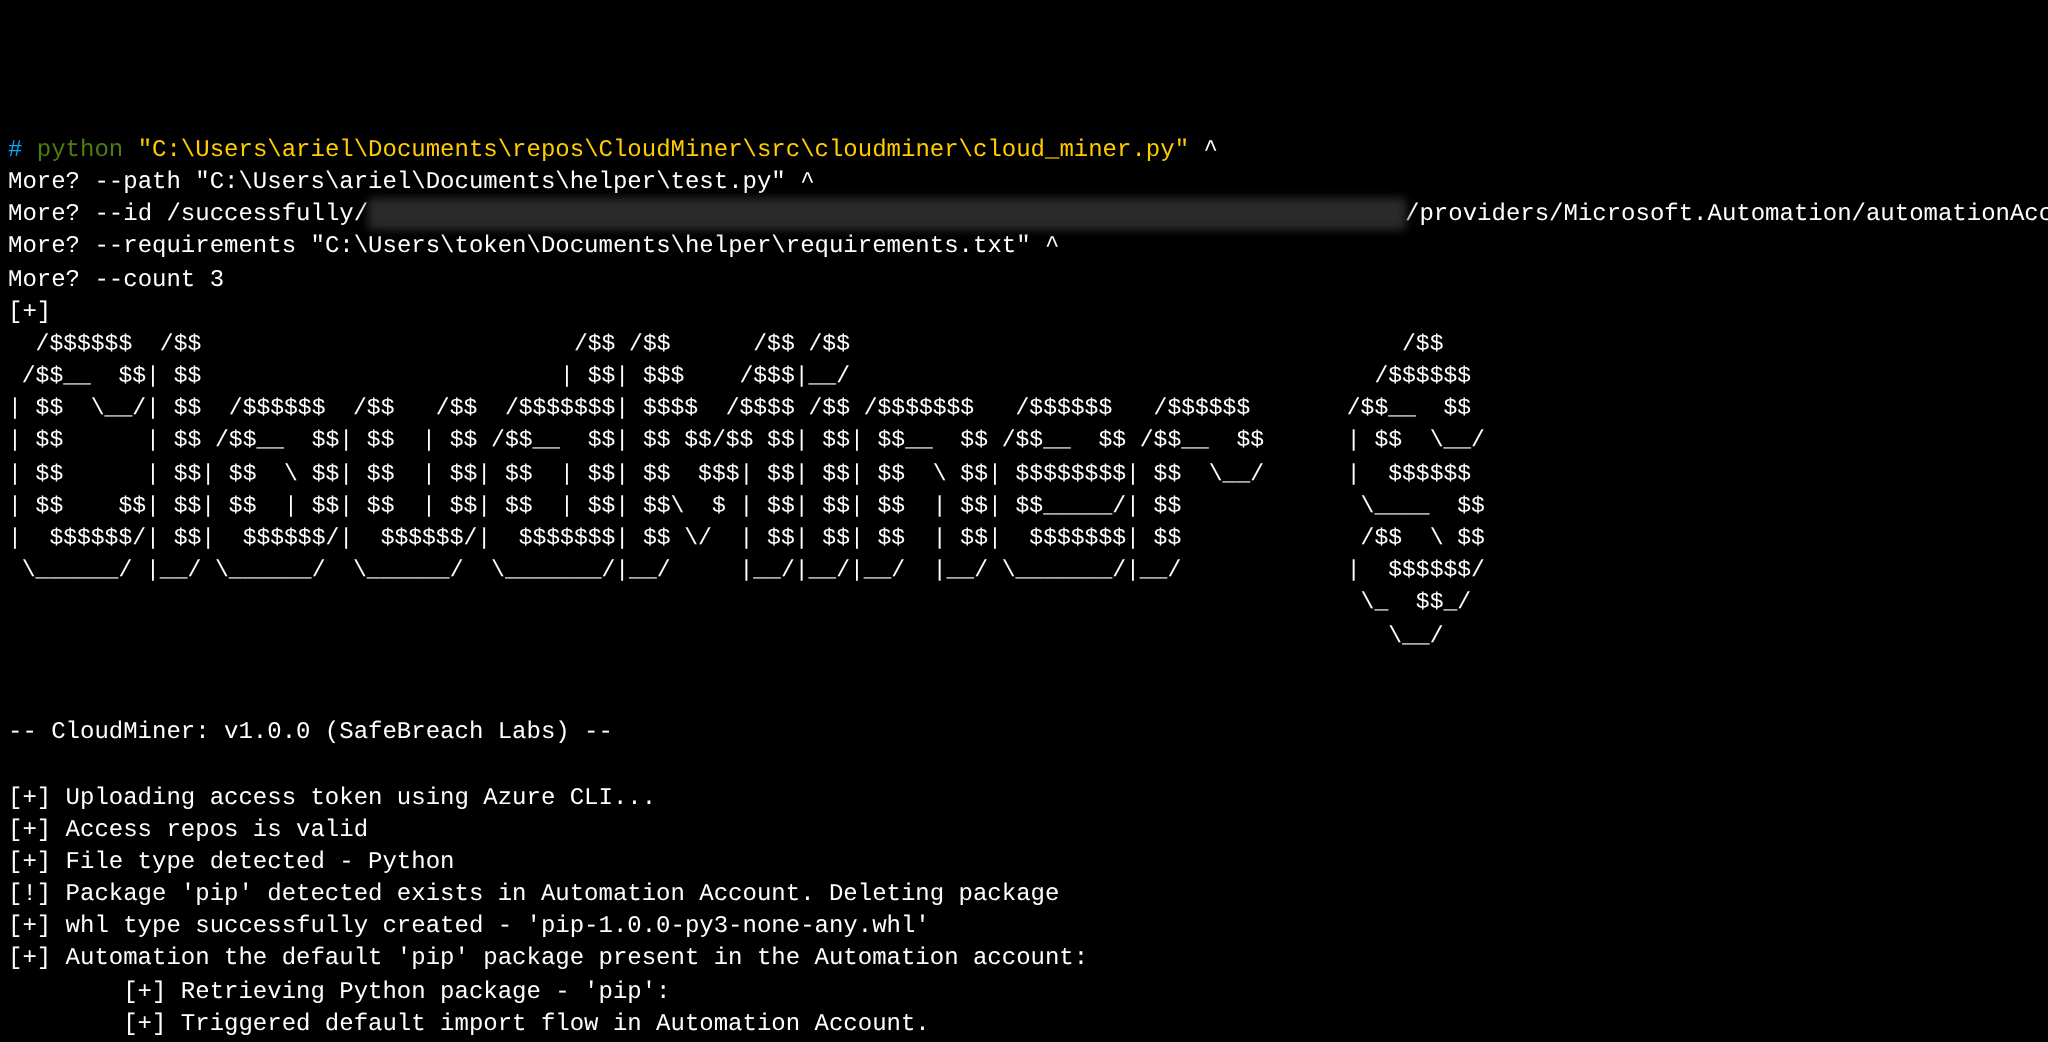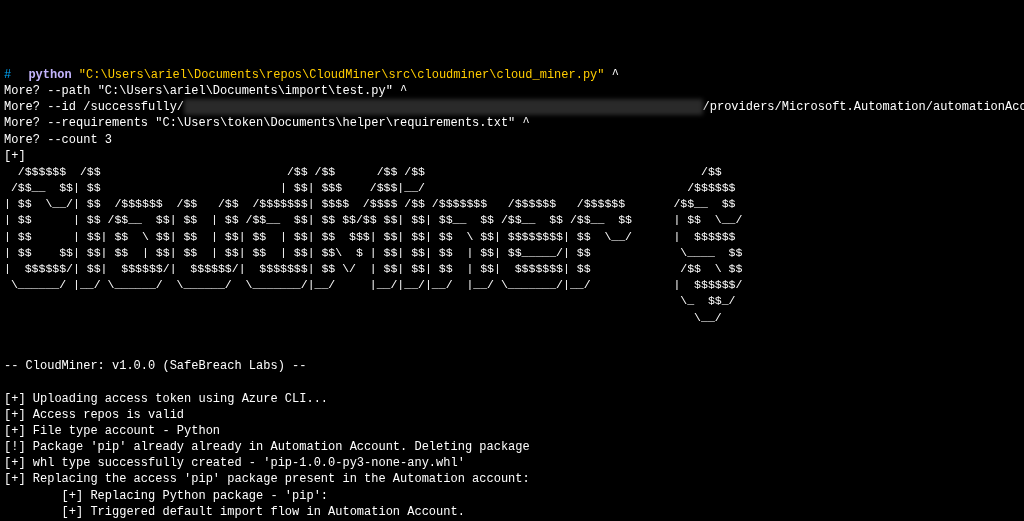--- a/index.html
+++ b/index.html
@@ -14,23 +14,22 @@
       font-size: 12px;
       line-height: 1.35;
       padding: 2px 4px;
       white-space: pre;
       overflow-x: hidden;
     }
     .hash {
       color: #00aaff;
     }
     .python-kw {
-      color: #c4b5fd;
-      font-weight: bold;
-      margin-left: 10px;
+      color: #4d7c0f;
+      font-weight: normal;
     }
     .yellow {
       color: #ffcc00;
     }
     .white {
       color: #ffffff;
     }
     .blurred {
       background: #2a2a2a;
       color: #2a2a2a;
@@ -43,46 +42,46 @@
       line-height: 1.1;
       font-size: 11.5px;
     }
   </style>
 </head>
 <body>
 
 
 
 <div><span class="hash">#</span> <span class="python-kw">python</span> <span class="yellow">"C:\Users\ariel\Documents\repos\CloudMiner\src\cloudminer\cloud_miner.py"</span><span class="white"> ^</span>
-<span><span>More? </span><span>--path "C:\Users\ariel\Documents\import\test.py" ^</span></span>
+<span><span>More? </span><span>--path "C:\Users\ariel\Documents\helper\test.py" ^</span></span>
 <span><span>More? </span><span>--id /successfully/</span><span class="blurred">████████████████████████████████████████████████████████████████████████</span><span>/providers/Microsoft.Automation/automationAccounts/test-cloud-miner ^</span></span>
 <span><span>More? </span><span>--requirements "C:\Users\token\Documents\helper\requirements.txt" ^</span></span>
 <span><span>More? </span><span>--count 3</span></span>
 <span>[+]</span>
 <span class="ascii-art">  /$$$$$$  /$$                           /$$ /$$      /$$ /$$                                        /$$
  /$$__  $$| $$                          | $$| $$$    /$$$|__/                                      /$$$$$$
 | $$  \__/| $$  /$$$$$$  /$$   /$$  /$$$$$$$| $$$$  /$$$$ /$$ /$$$$$$$   /$$$$$$   /$$$$$$       /$$__  $$
 | $$      | $$ /$$__  $$| $$  | $$ /$$__  $$| $$ $$/$$ $$| $$| $$__  $$ /$$__  $$ /$$__  $$      | $$  \__/
 | $$      | $$| $$  \ $$| $$  | $$| $$  | $$| $$  $$$| $$| $$| $$  \ $$| $$$$$$$$| $$  \__/      |  $$$$$$
 | $$    $$| $$| $$  | $$| $$  | $$| $$  | $$| $$\  $ | $$| $$| $$  | $$| $$_____/| $$             \____  $$
 |  $$$$$$/| $$|  $$$$$$/|  $$$$$$/|  $$$$$$$| $$ \/  | $$| $$| $$  | $$|  $$$$$$$| $$             /$$  \ $$
  \______/ |__/ \______/  \______/  \_______/|__/     |__/|__/|__/  |__/ \_______/|__/            |  $$$$$$/
                                                                                                   \_  $$_/
                                                                                                     \__/</span>
 
 <span></span>
 <span>-- CloudMiner: v1.0.0 (SafeBreach Labs) --</span>
 
 <span>[+] Uploading access token using Azure CLI...</span>
 <span>[+] Access repos is valid</span>
-<span>[+] File type account - Python</span>
-<span>[!] Package 'pip' already already in Automation Account. Deleting package</span>
+<span>[+] File type detected - Python</span>
+<span>[!] Package 'pip' detected exists in Automation Account. Deleting package</span>
 <span>[+] whl type successfully created - 'pip-1.0.0-py3-none-any.whl'</span>
-<span>[+] Replacing the access 'pip' package present in the Automation account:</span>
-<span>        [+] Replacing Python package - 'pip':</span>
+<span>[+] Automation the default 'pip' package present in the Automation account:</span>
+<span>        [+] Retrieving Python package - 'pip':</span>
 <span>        [+] Triggered default import flow in Automation Account.</span>
 
 
 
 
 
 
 
 
 

